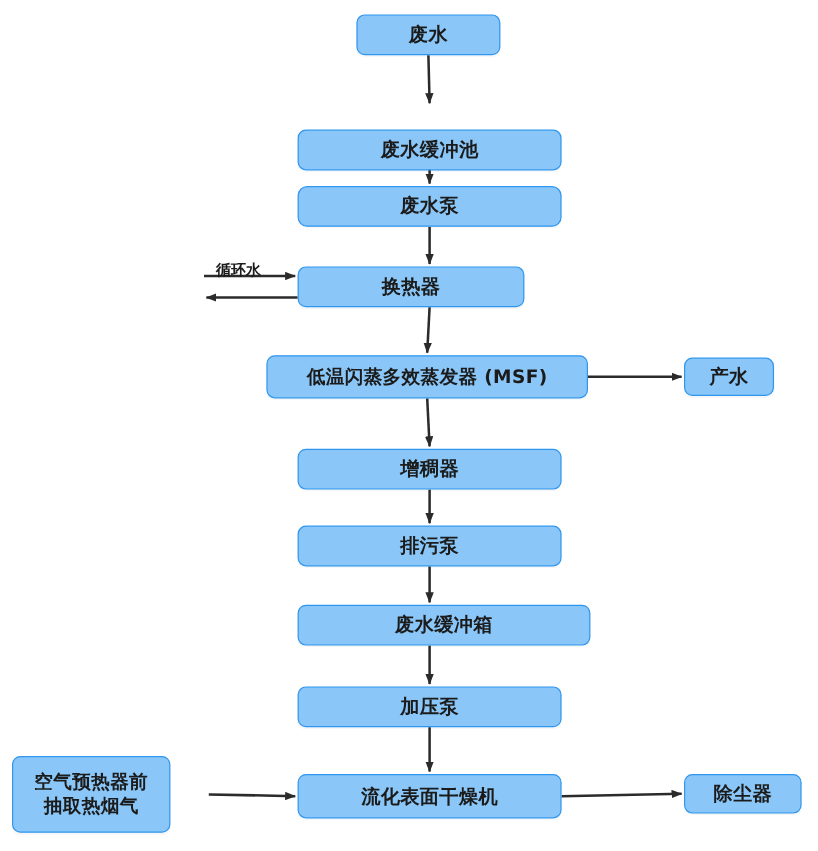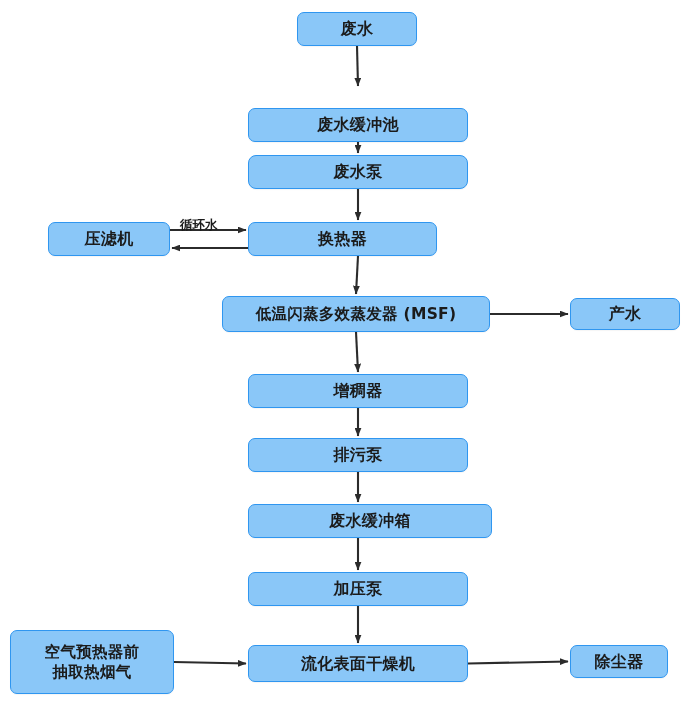--- a/index.html
+++ b/index.html
@@ -82,26 +82,25 @@
         <line x1="358" y1="606" x2="358" y2="643" marker-end="url(#arrowhead)"></line>
         <line x1="174" y1="662" x2="246" y2="663.5" marker-end="url(#arrowhead)"></line>
         <line x1="468" y1="663.5" x2="568" y2="661.5" marker-end="url(#arrowhead)"></line>
       </g>
   </svg>
 
   <div class="node" style="left: 297px; top: 12px; width: 120px; height: 34px;">废水</div>
   <div class="node" style="left: 248px; top: 88px; width: 220px; height: 34px; margin-top: 20px;">废水缓冲池</div>
   <div class="node" style="left: 248px; top: 155px; width: 220px; height: 34px; border-radius: 8px;">废水泵</div>
   <div class="node" style="left: 248px; top: 222px; width: 189px; height: 34px;">换热器</div>
-  <div class="node" style="left: 48px; top: 222px; width: 122px; height: 34px;">压滤机</div>
   <div class="node small" style="left: 222px; top: 296px; width: 268px; height: 36px;">低温闪蒸多效蒸发器 (MSF)</div>
-  <div class="node" style="left: 570px; top: 298px; width: 110px; height: 32px;">产水</div>
+  <div class="node" style="left: 570px; top: 298px; width: 75px; height: 32px;">产水</div>
   <div class="node" style="left: 248px; top: 374px; width: 220px; height: 34px;">增稠器</div>
   <div class="node" style="left: 248px; top: 438px; width: 220px; height: 34px;">排污泵</div>
   <div class="node" style="left: 248px; top: 504px; width: 244px; height: 34px;">废水缓冲箱</div>
   <div class="node" style="left: 248px; top: 572px; width: 220px; height: 34px;">加压泵</div>
-  <div class="node small" style="left: 10px; top: 630px; width: 164px; height: 64px;">空气预热器前
+  <div class="node small" style="left: 10px; top: 630px; width: 132px; height: 64px;">空气预热器前
 抽取热烟气</div>
   <div class="node" style="left: 248px; top: 645px; width: 220px; height: 37px;">流化表面干燥机</div>
   <div class="node" style="left: 570px; top: 645px; width: 98px; height: 33px;">除尘器</div>
 
   <div class="edge-label" style="left: 180px; top: 217px;">循环水</div>
 </div>
 
 </body></html>

